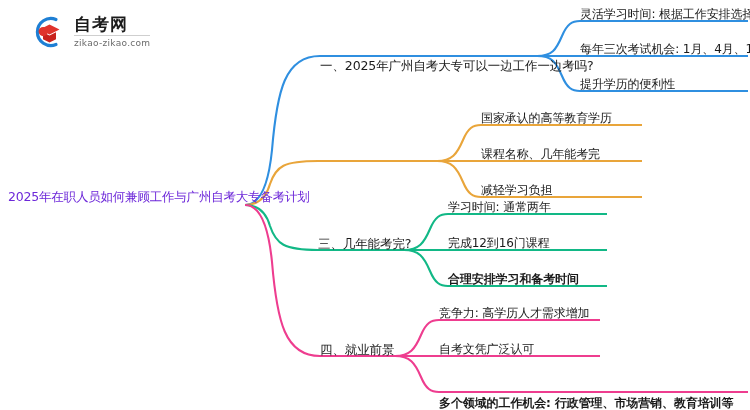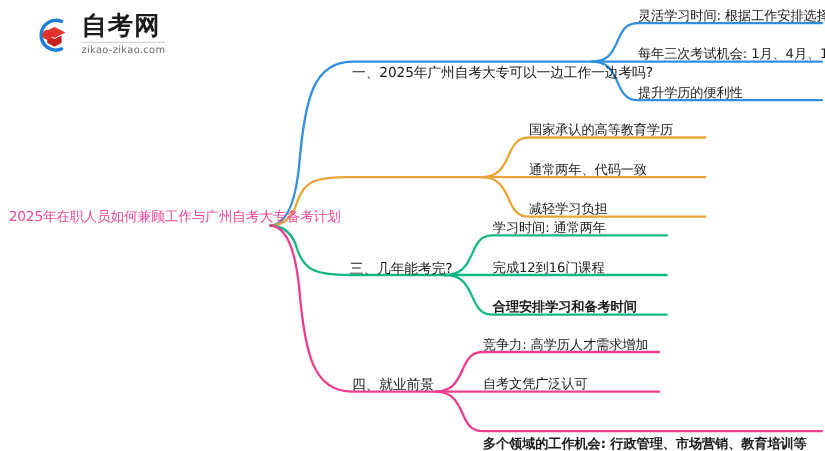--- a/index.html
+++ b/index.html
@@ -47,21 +47,21 @@
     height: 36px;
     flex: none;
   }
   .logo-text-wrap {
     display: flex;
     flex-direction: column;
     justify-content: center;
     line-height: 1;
   }
   .logo-title {
-    font-size: 23px;
+    font-size: 17px;
     font-weight: bold;
     color: #1b1b1b;
     letter-spacing: 1px;
     padding-bottom: 2px;
     border-bottom: 1px solid #cfcfcf;
   }
   .logo-sub {
     font-size: 9px;
     color: #6b6b6b;
     letter-spacing: 0.3px;
@@ -70,21 +70,21 @@
 
   
   .node-text {
     position: absolute;
     color: #1a1a1a;
     white-space: nowrap;
     line-height: 1.1;
   }
   .root-label {
     font-size: 12.5px;
-    color: #ec4899;
+    color: #6d28d9;
     left: 8px;
     top: 190px;
     letter-spacing: -0.2px;
   }
   .branch-label {
     font-size: 12.5px;
     letter-spacing: -0.1px;
   }
   .leaf-label {
     font-size: 12px;
@@ -143,21 +143,21 @@
   </svg>
 
   <div class="node-text root-label">2025年在职人员如何兼顾工作与广州自考大专备考计划</div>
 
   <div class="node-text branch-label" style="left:320px; top:59px;">一、2025年广州自考大专可以一边工作一边考吗?</div>
   <div class="node-text leaf-label" style="left:580px; top:8px;">灵活学习时间: 根据工作安排选择</div>
   <div class="node-text leaf-label" style="left:580px; top:43px;">每年三次考试机会: 1月、4月、10月</div>
   <div class="node-text leaf-label" style="left:580px; top:78px;">提升学历的便利性</div>
 
   <div class="node-text leaf-label" style="left:481px; top:112px;">国家承认的高等教育学历</div>
-  <div class="node-text leaf-label" style="left:481px; top:148px;">通常两年、代码一致</div>
+  <div class="node-text leaf-label" style="left:481px; top:148px;">课程名称、几年能考完</div>
   <div class="node-text leaf-label" style="left:481px; top:184px;">减轻学习负担</div>
 
   <div class="node-text leaf-label" style="left:448px; top:201px;">学习时间: 通常两年</div>
   <div class="node-text branch-label" style="left:318px; top:237px;">三、几年能考完?</div>
   <div class="node-text leaf-label" style="left:448px; top:237px;">完成12到16门课程</div>
   <div class="node-text leaf-label" style="left:448px; top:273px;font-weight:bold;">合理安排学习和备考时间</div>
 
   <div class="node-text branch-label" style="left:320px; top:343px;">四、就业前景</div>
   <div class="node-text leaf-label" style="left:439px; top:307px;text-align:center;">竞争力: 高学历人才需求增加</div>
   <div class="node-text leaf-label" style="left:439px; top:343px;">自考文凭广泛认可</div>

